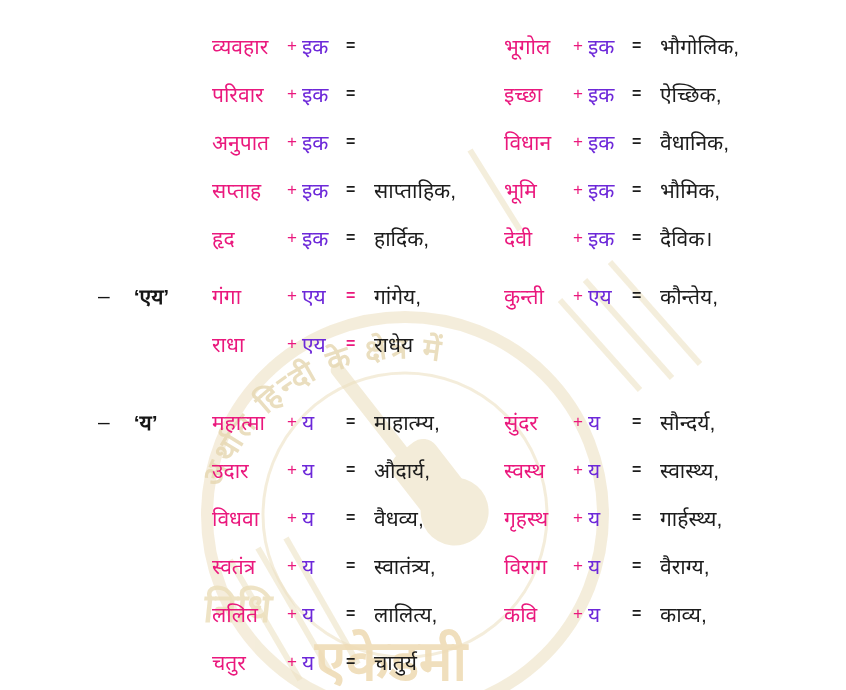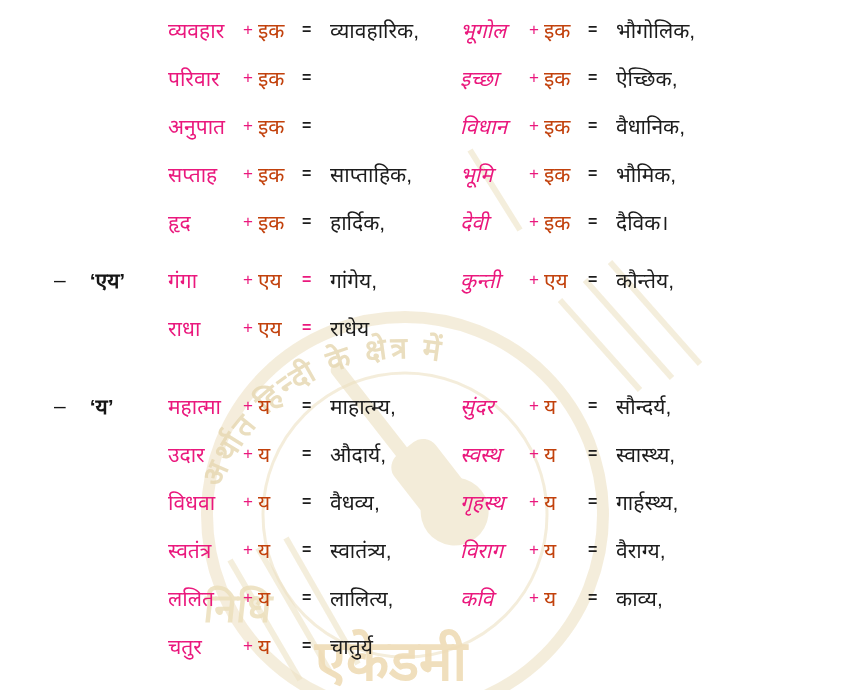--- a/index.html
+++ b/index.html
@@ -15,21 +15,22 @@
     font-family: "Liberation Sans", sans-serif;
   }
   #watermark {
     position: absolute;
     left: 0; top: 0;
     z-index: 0;
   }
   #content {
     position: relative;
     z-index: 1;
-    padding-top: 6px;
+    padding-top: 22px;
+    margin-left: 44px;
   }
   .section { }
   #content .section:nth-child(2) { margin-top: 10px; }
   #content .section:nth-child(3) { margin-top: 30px; }
   .row {
     display: flex;
     align-items: center;
     height: 48px;
     font-size: 21px;
     color: #1c1c1c;
@@ -53,33 +54,33 @@
     white-space: nowrap;
   }
   .eq.left { width: 292px; flex-shrink: 0; }
   .eq.right { flex: 1; }
   .word {
     display: inline-block;
     width: 70px;
     color: #ea187d;
     flex-shrink: 0;
   }
-  .eq.right .word { width: 64px; font-style: italic; }
+  .eq.right .word { width: 64px; }
   .plus {
     display: inline-block;
     width: 20px;
     text-align: center;
     color: #ea187d;
     font-size: 17px;
     flex-shrink: 0;
   }
   .suffix {
     display: inline-block;
     width: 44px;
-    color: #c2410c;
+    color: #6d28d9;
     flex-shrink: 0;
   }
   .equals {
     display: inline-block;
     width: 28px;
     font-size: 16px;
     font-weight: bold;
     color: #1c1c1c;
     flex-shrink: 0;
   }
@@ -123,21 +124,20 @@
   <div class="row">
     <div class="labelcell">
       <span class="dash"></span>
       <span class="seclabel"></span>
     </div>
     <div class="eq left">
       <span class="word">व्यवहार</span>
       <span class="plus">+</span>
       <span class="suffix">इक</span>
       <span class="equals">=</span>
-      <span class="result">व्यावहारिक,</span>
     </div>
     <div class="eq right">
       <span class="word">भूगोल</span>
       <span class="plus">+</span>
       <span class="suffix">इक</span>
       <span class="equals">=</span>
       <span class="result">भौगोलिक,</span>
     </div>
   </div>
 

